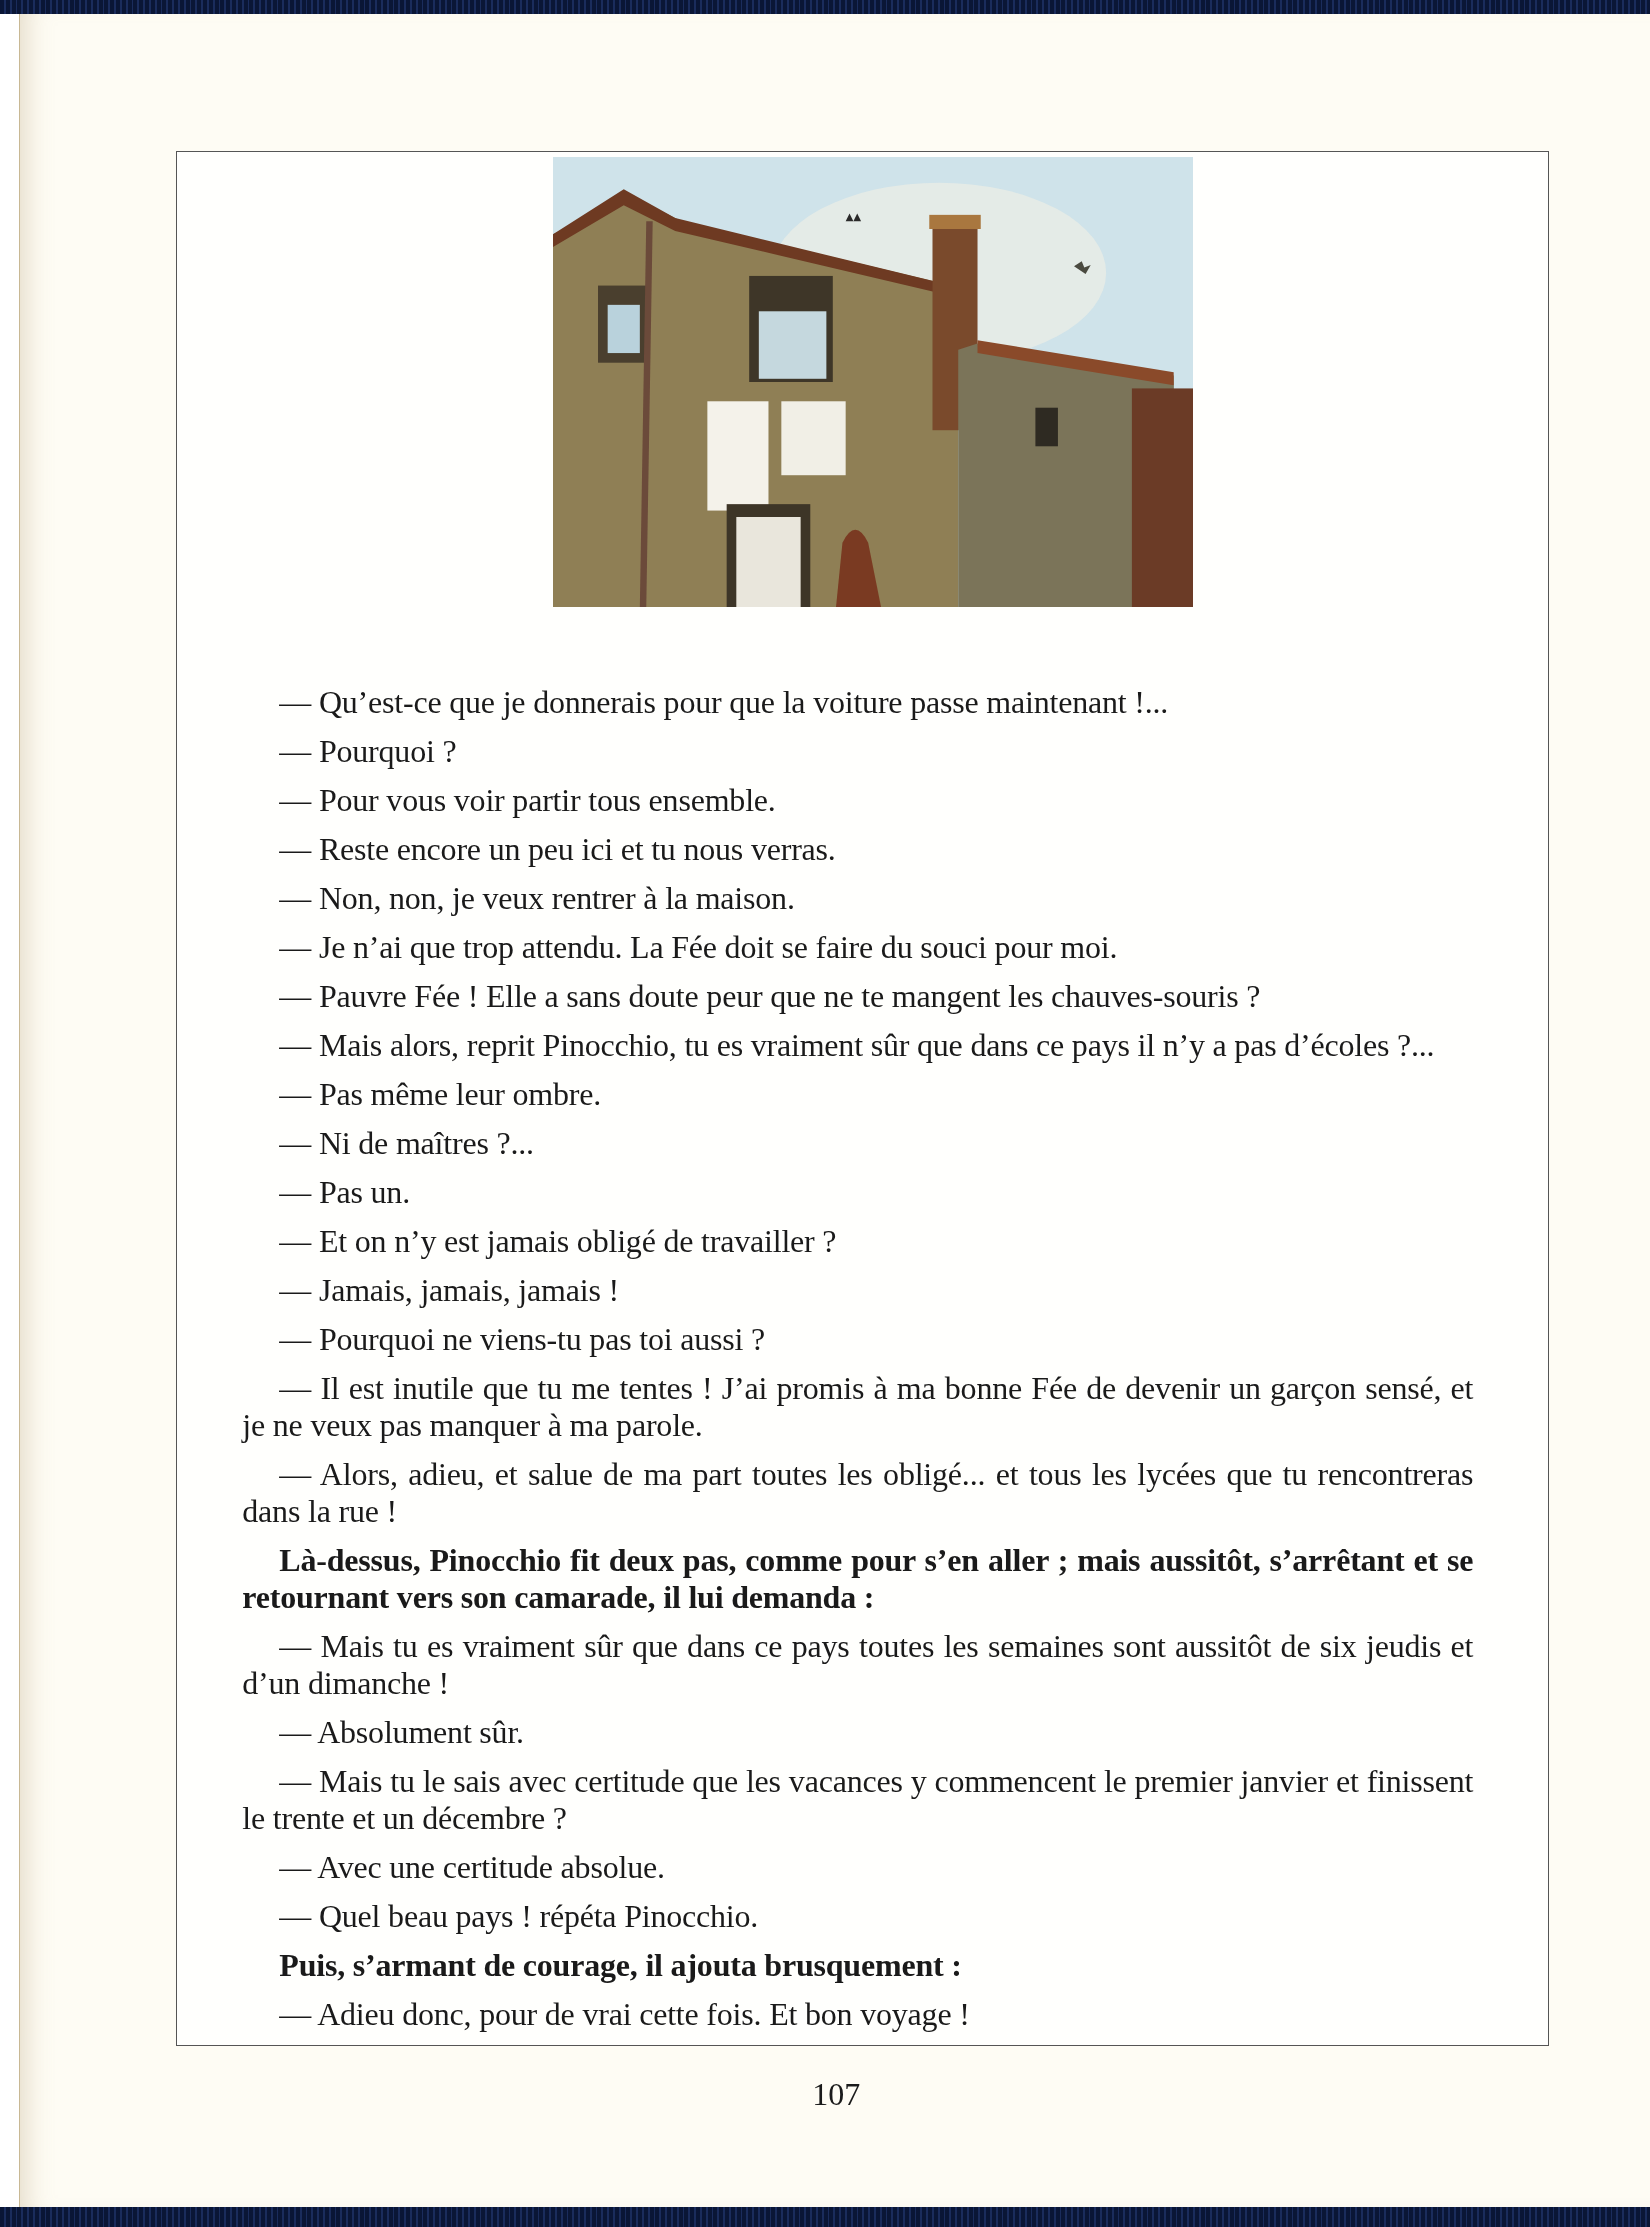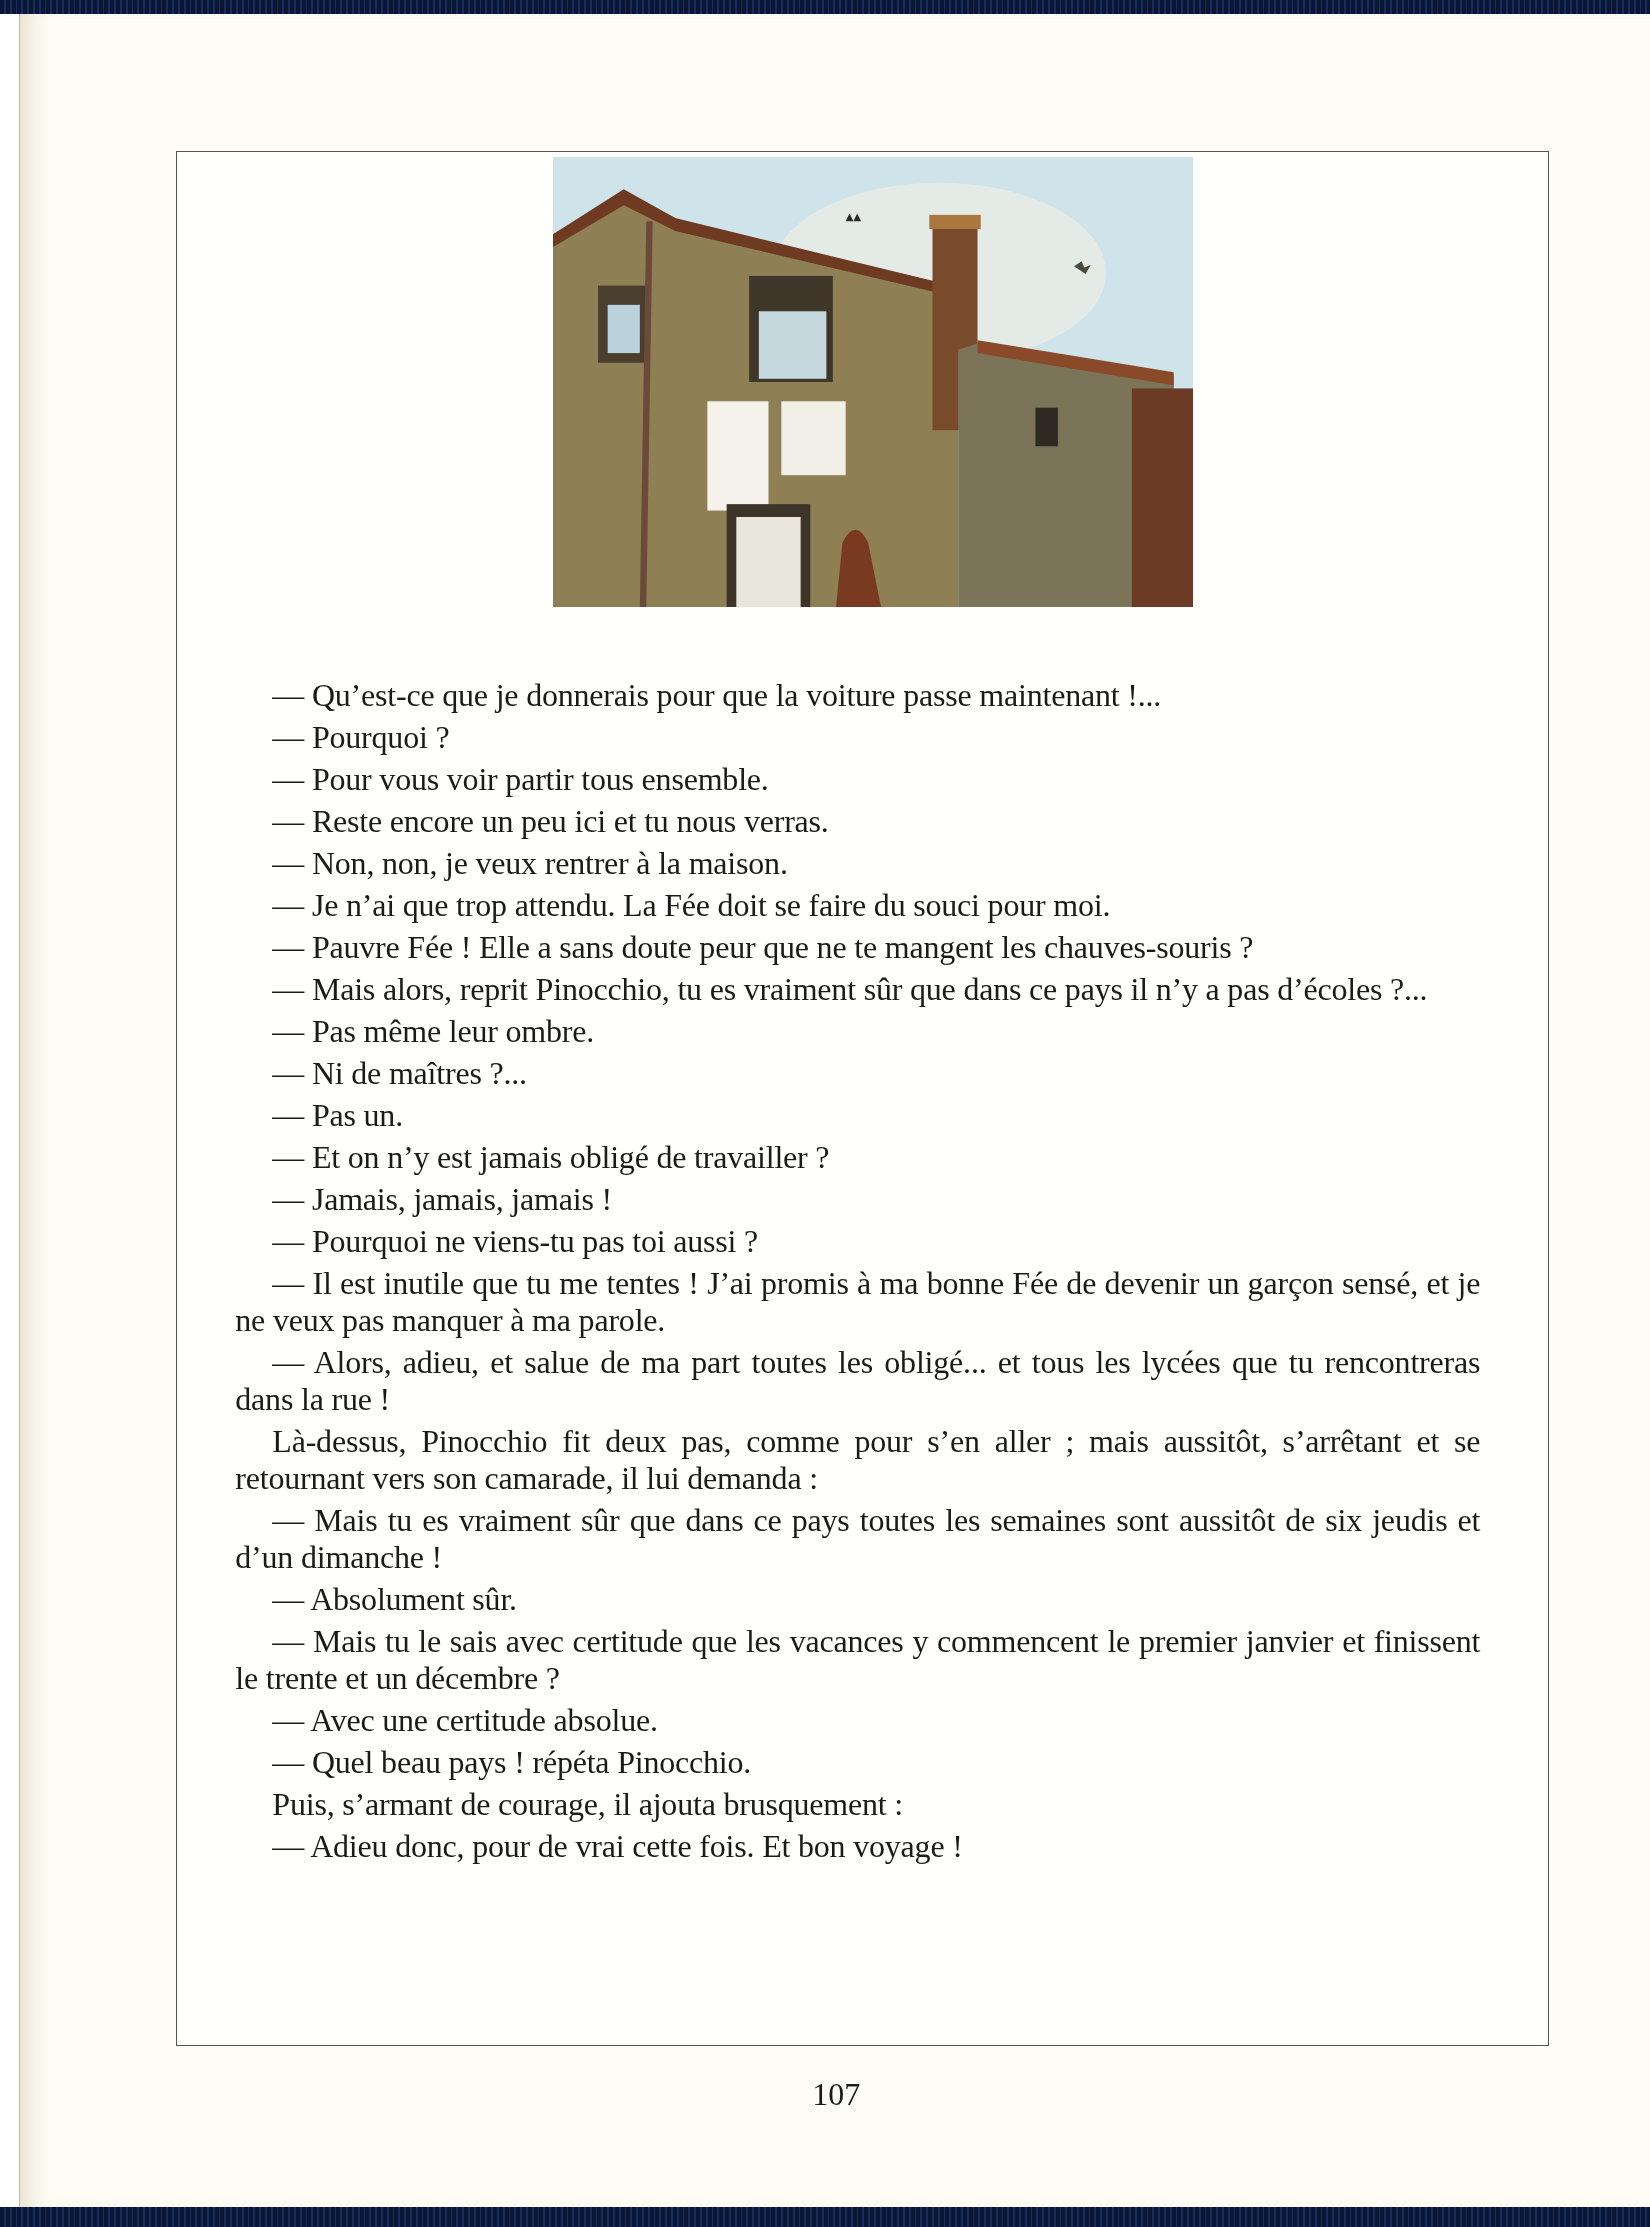--- a/index.html
+++ b/index.html
@@ -5,23 +5,23 @@
   html,body{margin:0;padding:0;}
   body{width:1651px;height:2227px;position:relative;overflow:hidden;background:#0d1a3a;font-family:"Liberation Serif","DejaVu Serif",serif;}
   .topband{position:absolute;left:0;top:0;width:1651px;height:14px;background:repeating-linear-gradient(90deg,#0a1636 0 3.9px,#1a2c5c 3.9px 5.8px);}
   .botband{position:absolute;left:0;top:2207px;width:1651px;height:20.6px;background:repeating-linear-gradient(90deg,#0a1636 0 3.9px,#1a2c5c 3.9px 5.8px);}
   .leftedge{position:absolute;left:0;top:14px;width:19.3px;height:2193px;background:#ffffff;}
   .page{position:absolute;left:19.3px;top:14px;width:1632px;height:2193px;background:#fefcf4;border-left:1.9px solid #c8b894;box-shadow:inset 26px 0 26px -19.3px rgba(180,160,120,.35);}
   .frame{position:absolute;left:156px;top:137px;width:1373px;height:1895px;border:1.9px solid #555;background:#fffffd;box-sizing:border-box;}
   .illus{position:absolute;left:376px;top:5.1px;width:640px;height:450px;overflow:hidden;}
   .illus svg{width:100%;height:100%;display:block;}
   .text{position:absolute;left:53px;top:520px;width:1255px;font-size:32px;line-height:37px;color:#1a1a1a;letter-spacing:-0.2px;}
-  .text p{margin:5px;text-align:justify;}
+  .text p{margin:12px;text-align:justify;}
   .text p.d{text-indent:37px;}
-  .text p.n{text-indent:37px;}
+  .text p.n{text-indent:37px;font-weight:bold;}
   .pagenum{position:absolute;left:0;width:1632px;top:2062px;text-align:center;font-size:32px;color:#1a1a1a;}
 </style>
 </head>
 <body>
 
 <div class="topband"></div>
 <div class="leftedge"></div>
 
 <div class="page">
   <div class="frame">

